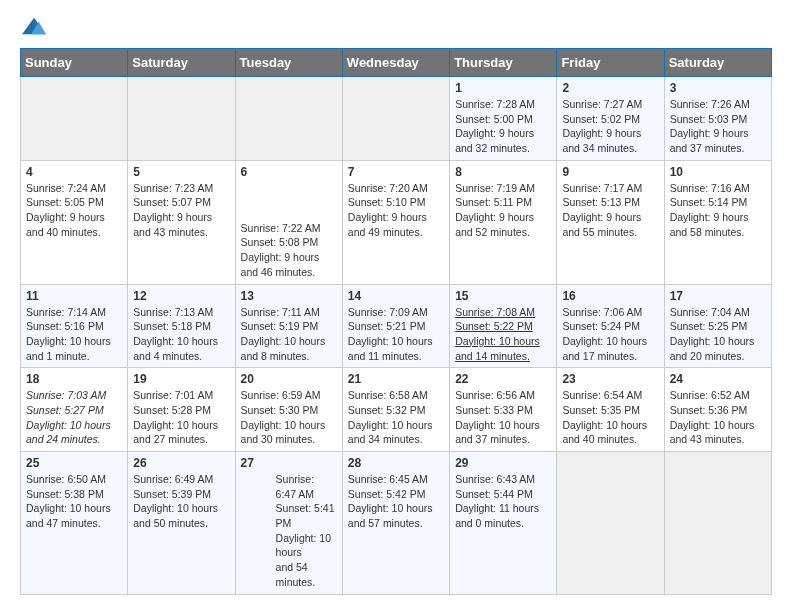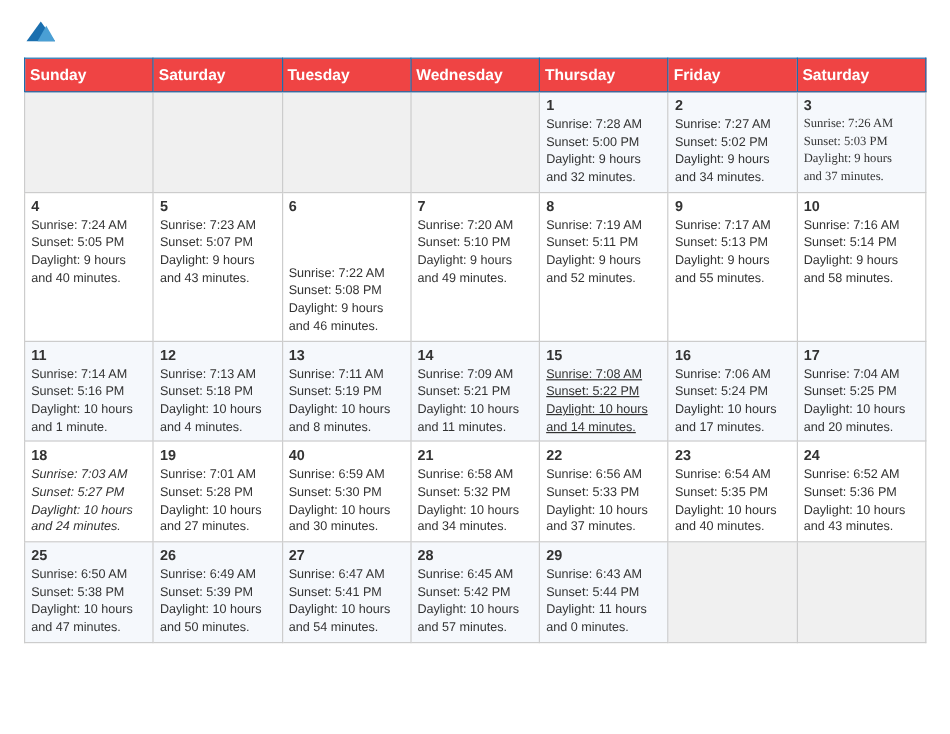--- a/index.html
+++ b/index.html
@@ -48,21 +48,21 @@
       font-size: 16px;
       color: #555;
       margin-top: 2px;
     }
     table {
       width: 100%;
       border-collapse: collapse;
       table-layout: fixed;
     }
     thead tr {
-      background-color: #ef4444;
+      background-color: #737373;
     }
     thead th {
       color: #fff;
       font-size: 13px;
       font-weight: bold;
       padding: 6px 4px;
       text-align: left;
       border: 1px solid #1a6faf;
     }
     tbody tr {
@@ -143,21 +143,21 @@
         </td>
         <td>
           <span class="day-num">2</span>
           <div class="day-info" style="white-space: pre-line;">Sunrise: 7:27 AM
 Sunset: 5:02 PM
 Daylight: 9 hours
 and 34 minutes.</div>
         </td>
         <td>
           <span class="day-num">3</span>
-          <div class="day-info" style="white-space: pre-line; font-family: Liberation Serif, serif;">Sunrise: 7:26 AM
+          <div class="day-info" style="white-space: pre-line;">Sunrise: 7:26 AM
 Sunset: 5:03 PM
 Daylight: 9 hours
 and 37 minutes.</div>
         </td>
       </tr>
       <tr>
         <td>
           <span class="day-num">4</span>
           <div class="day-info" style="white-space: pre-line;">Sunrise: 7:24 AM
 Sunset: 5:05 PM
@@ -267,21 +267,21 @@
 and 24 minutes.</div>
         </td>
         <td>
           <span class="day-num">19</span>
           <div class="day-info" style="white-space: pre-line;">Sunrise: 7:01 AM
 Sunset: 5:28 PM
 Daylight: 10 hours
 and 27 minutes.</div>
         </td>
         <td>
-          <span class="day-num">40</span>
+          <span class="day-num">20</span>
           <div class="day-info" style="white-space: pre-line;">Sunrise: 6:59 AM
 Sunset: 5:30 PM
 Daylight: 10 hours
 and 30 minutes.</div>
         </td>
         <td>
           <span class="day-num">21</span>
           <div class="day-info" style="white-space: pre-line;">Sunrise: 6:58 AM
 Sunset: 5:32 PM
 Daylight: 10 hours
@@ -319,21 +319,21 @@
         </td>
         <td>
           <span class="day-num">26</span>
           <div class="day-info" style="white-space: pre-line;">Sunrise: 6:49 AM
 Sunset: 5:39 PM
 Daylight: 10 hours
 and 50 minutes.</div>
         </td>
         <td>
           <span class="day-num">27</span>
-          <div class="day-info" style="white-space: pre-line;">Sunrise: 6:47 AM
+          <div class="day-info" style="white-space: pre-line; margin-left: 35px;">Sunrise: 6:47 AM
 Sunset: 5:41 PM
 Daylight: 10 hours
 and 54 minutes.</div>
         </td>
         <td>
           <span class="day-num">28</span>
           <div class="day-info" style="white-space: pre-line;">Sunrise: 6:45 AM
 Sunset: 5:42 PM
 Daylight: 10 hours
 and 57 minutes.</div>

